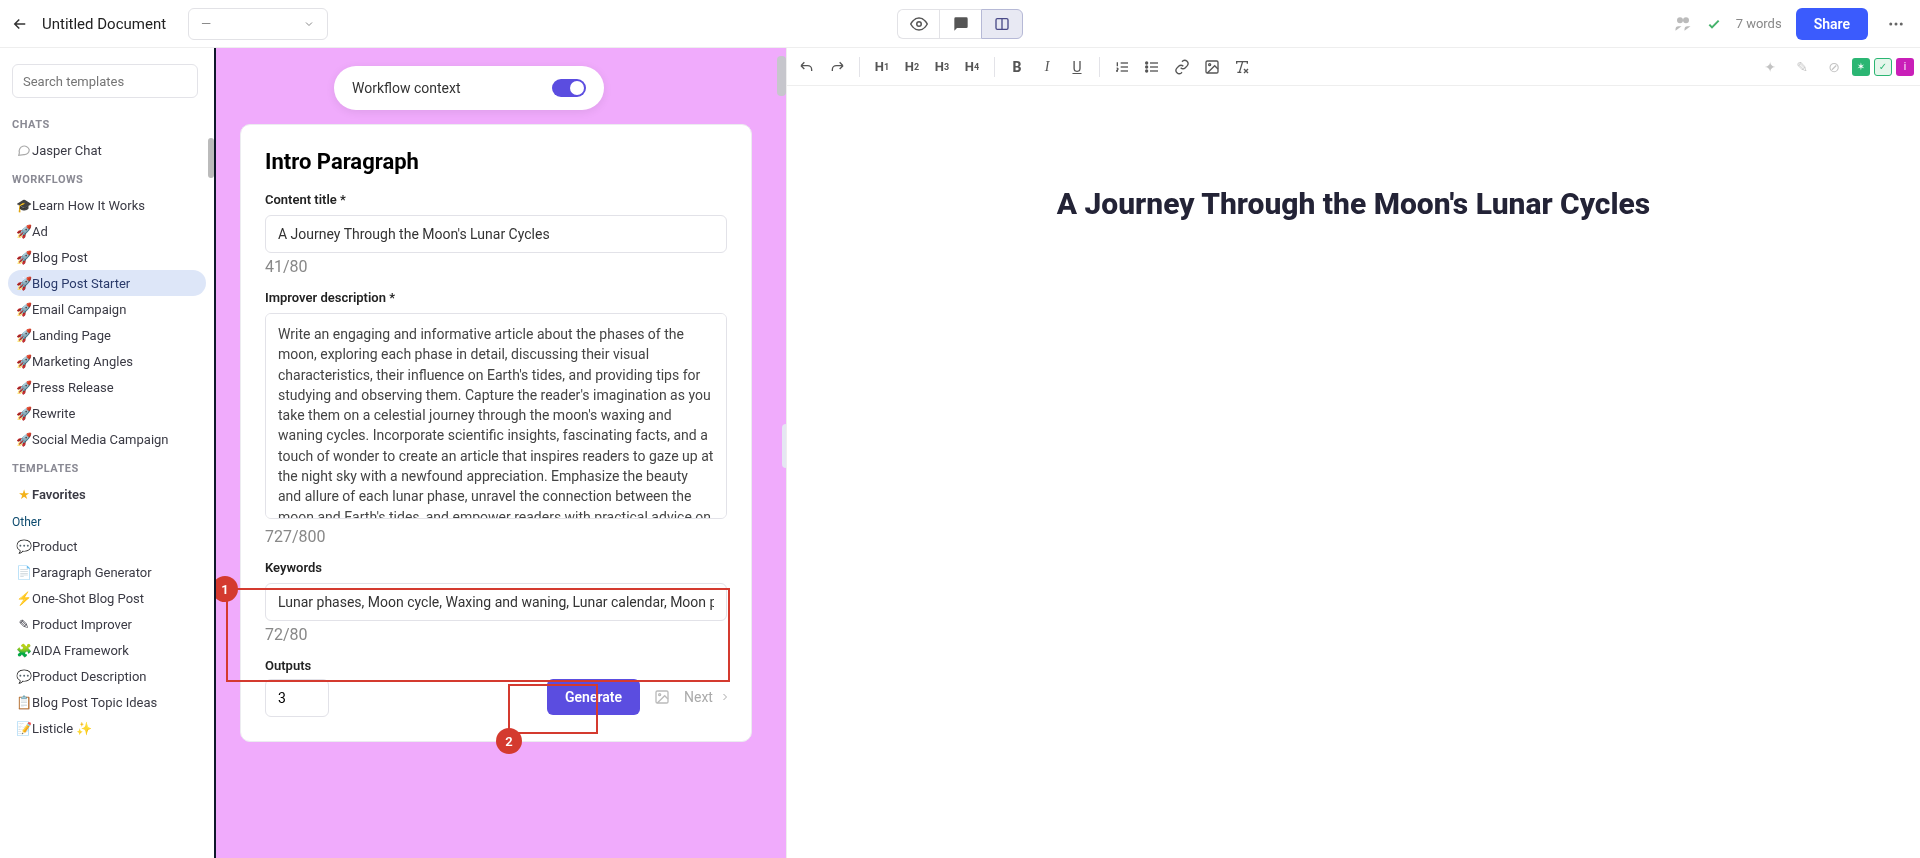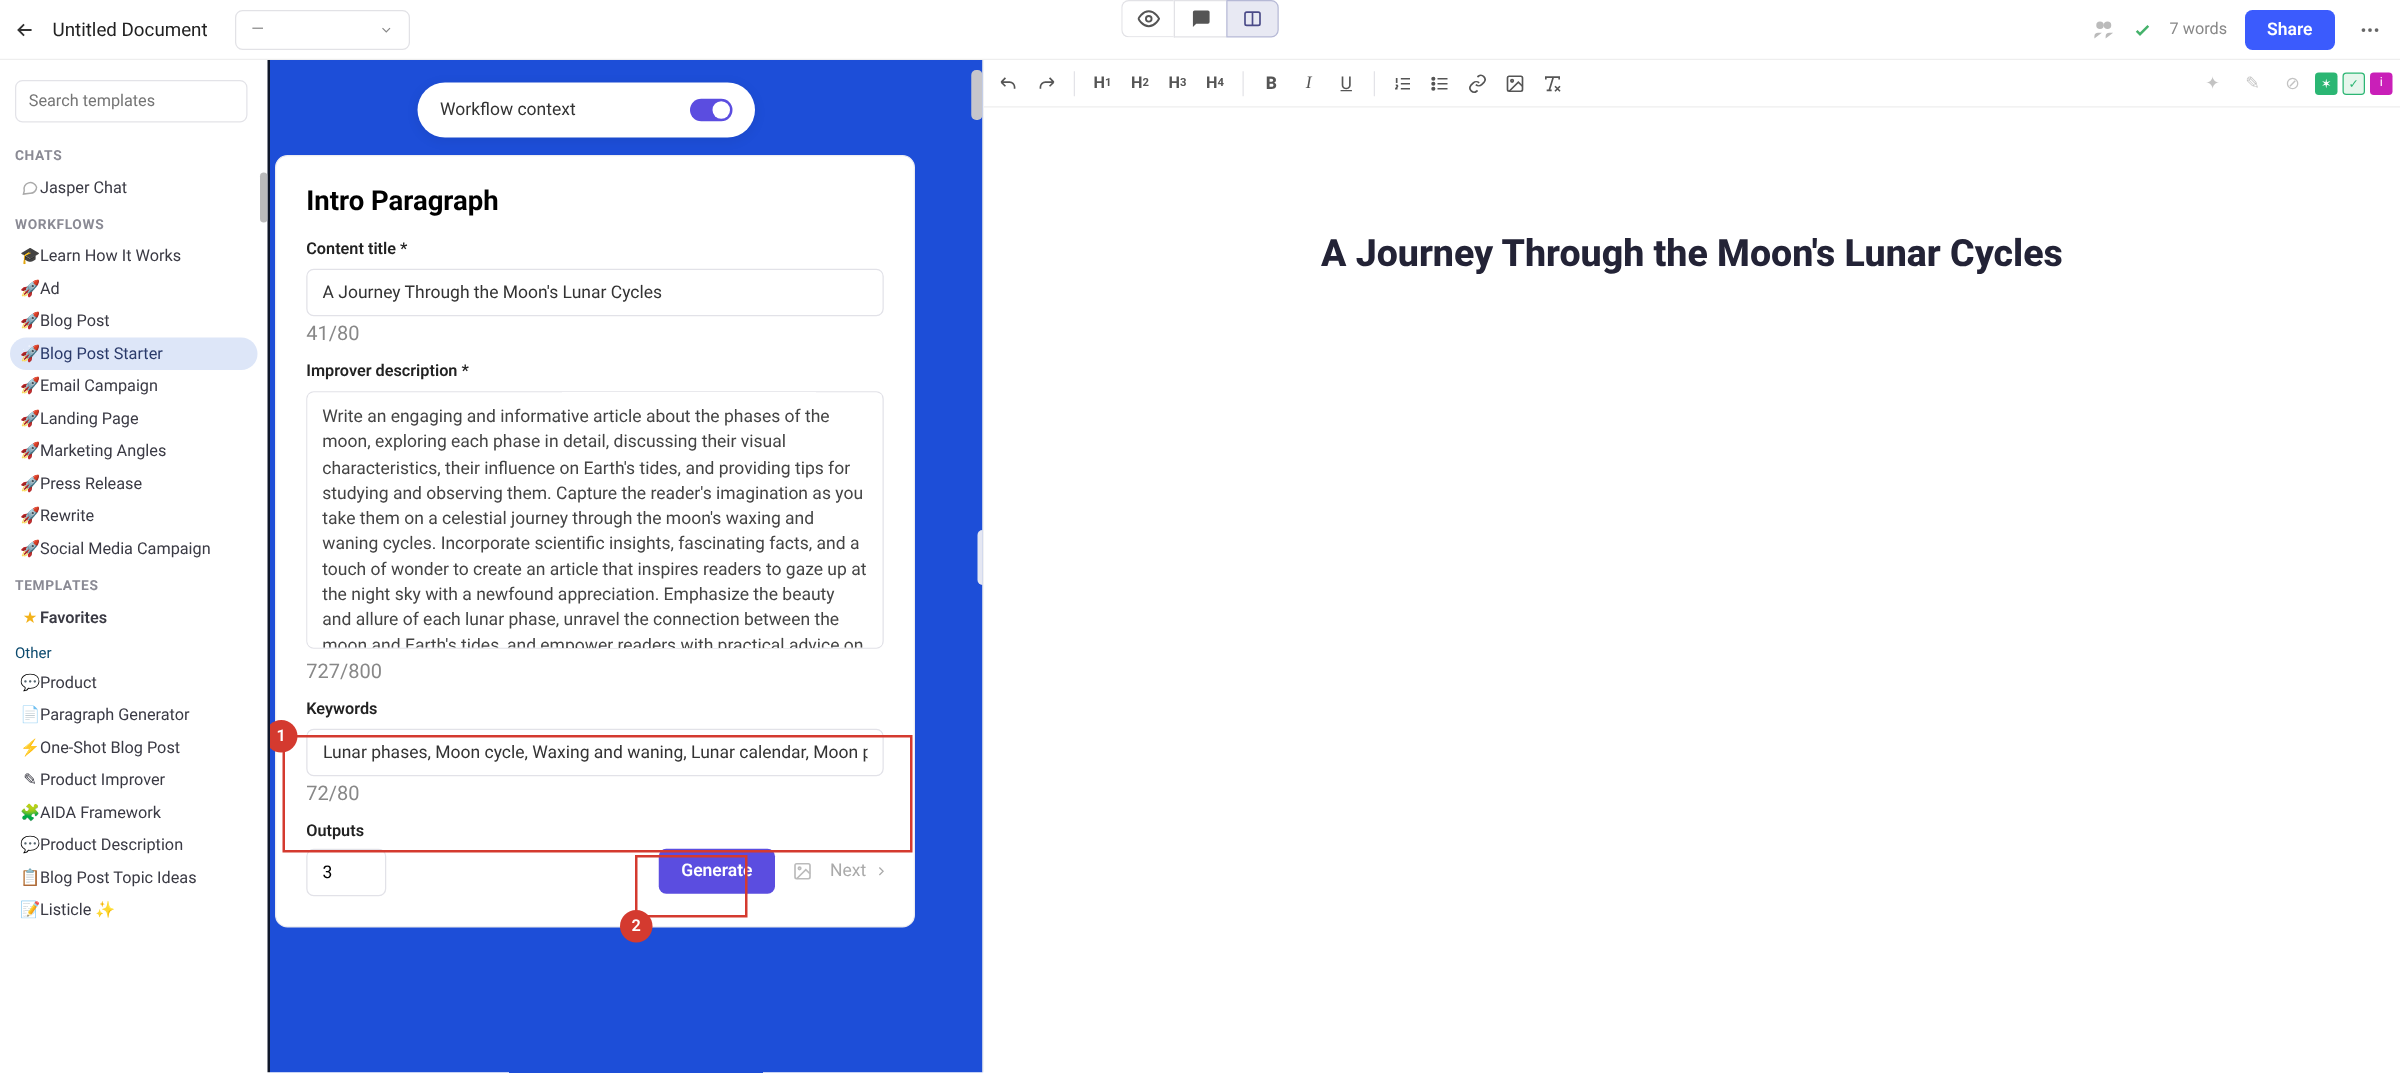--- a/index.html
+++ b/index.html
@@ -1,19 +1,19 @@
 <!DOCTYPE html>
 <html><head>
 <meta charset="utf-8">
 <style>
 * { margin: 0; padding: 0; box-sizing: border-box; font-family: -apple-system, BlinkMacSystemFont, "Segoe UI", Roboto, sans-serif; }
 body { width: 1920px; height: 858px; overflow: hidden; background: #fff; }
 
 
-.header { display: flex; height: 48px; padding: 0 10px; border-bottom: 1px solid #eee; }
+.header { display: flex; align-items: center; height: 48px; padding: 0 10px; border-bottom: 1px solid #eee; }
 .header-left { display: flex; align-items: center; gap: 12px; flex: 0 0 auto; }
 .back-arrow { width: 20px; height: 20px; cursor: pointer; display:flex; align-items:center; justify-content:center; }
 .doc-title { font-size: 15px; color: #222; }
 .dropdown-pill { border:1px solid #e2e2e6; border-radius:6px; height:32px; width:140px; display:flex; align-items:center; justify-content:space-between; padding:0 12px; margin-left:10px; color:#888; font-size:13px; cursor:pointer;}
 .header-center { position:absolute; left:50%; transform:translateX(-50%); display:flex; gap:0; }
 .mode-btn { width:42px; height:30px; border:1px solid #e2e2e6; display:flex; align-items:center; justify-content:center; cursor:pointer; }
 .mode-btn:first-child { border-radius:6px 0 0 6px; border-right:none;}
 .mode-btn:nth-child(2) { border-right:none; }
 .mode-btn:last-child { border-radius:0 6px 6px 0; }
 .mode-btn.active { background:#e8e9f3; border-color:#b6b9d6; }
@@ -29,25 +29,25 @@
 .sidebar-scroll-thumb { position:absolute; right:0; top:90px; width:6px; height:40px; background:#bbb; border-radius:3px; }
 .search-box { width:186px; height:34px; border:1px solid #e3e3e8; border-radius:6px; padding:0 10px; font-size:13px; color:#888; margin:6px 0 10px 4px; }
 .sec-title { font-size:11px; font-weight:700; color:#8a8a94; letter-spacing:0.5px; padding:10px 4px 6px; }
 .nav-item { display:flex; align-items:center; padding:5px 8px; font-size:13px; color:#3a3a44; border-radius:14px; cursor:pointer; }
 .nav-item.active { background:#dde6f8; color:#2a3a6a; }
 .nav-icon { width:16px; height:16px; display:flex; align-items:center; justify-content:center; flex:0 0 16px; }
 .other-label { font-size:12px; color:#0c4a6e; padding:8px 4px 4px; }
 .fav-star { color:#f3b21a; }
 
 
-.workflow { flex:0 0 570px; position:relative; background:#1d4ed8; overflow:hidden; }
+.workflow { flex:0 0 570px; position:relative; background:#f0abfc; overflow:hidden; }
 .context-pill { position:absolute; left:118px; top:18px; width:270px; height:44px; background:#fff; border-radius:22px; box-shadow:0 2px 10px rgba(0,0,0,0.08); display:flex; align-items:center; justify-content:space-between; padding:0 18px; font-size:14px; color:#333; }
 .toggle { width:34px; height:18px; background:#5b4de0; border-radius:10px; position:relative; }
 .toggle::after { content:""; position:absolute; right:2px; top:2px; width:14px; height:14px; background:#fff; border-radius:50%; }
-.card { position:absolute; left:4px; top:76px; width:512px; background:#fff; border:1px solid #ececf0; border-radius:10px; padding:24px; }
+.card { position:absolute; left:24px; top:76px; width:512px; background:#fff; border:1px solid #ececf0; border-radius:10px; padding:24px; }
 .card-h { font-size:22px; font-weight:700; margin-bottom:18px; }
 .lbl { font-size:13px; font-weight:600; color:#222; margin-bottom:8px; }
 .txt-input { width:100%; border:1px solid #e2e2e8; border-radius:6px; padding:10px 12px; font-size:14px; color:#333; }
 .counter { font-size:16px; color:#888; text-align:left; margin:4px 0 14px; }
 .txt-area { width:100%; border:1px solid #e2e2e8; border-radius:6px; padding:10px 12px; font-size:14px; color:#444; line-height:1.45; min-height:206px; resize:none; }
 .outputs-row { display:flex; align-items:flex-start; gap:18px; margin-top:6px; }
 .num-input { width:64px; height:38px; border:1px solid #e2e2e8; border-radius:6px; padding:0 12px; font-size:14px; }
 .gen-wrap { margin-left:200px; display:flex; align-items:center; gap:14px; }
 .gen-btn { background:#5b4de0; color:#fff; border:none; border-radius:6px; padding:10px 18px; font-size:14px; font-weight:600; cursor:pointer; }
 .next-link { color:#aaa; font-size:14px; display:flex; align-items:center; gap:6px; cursor:pointer; }

